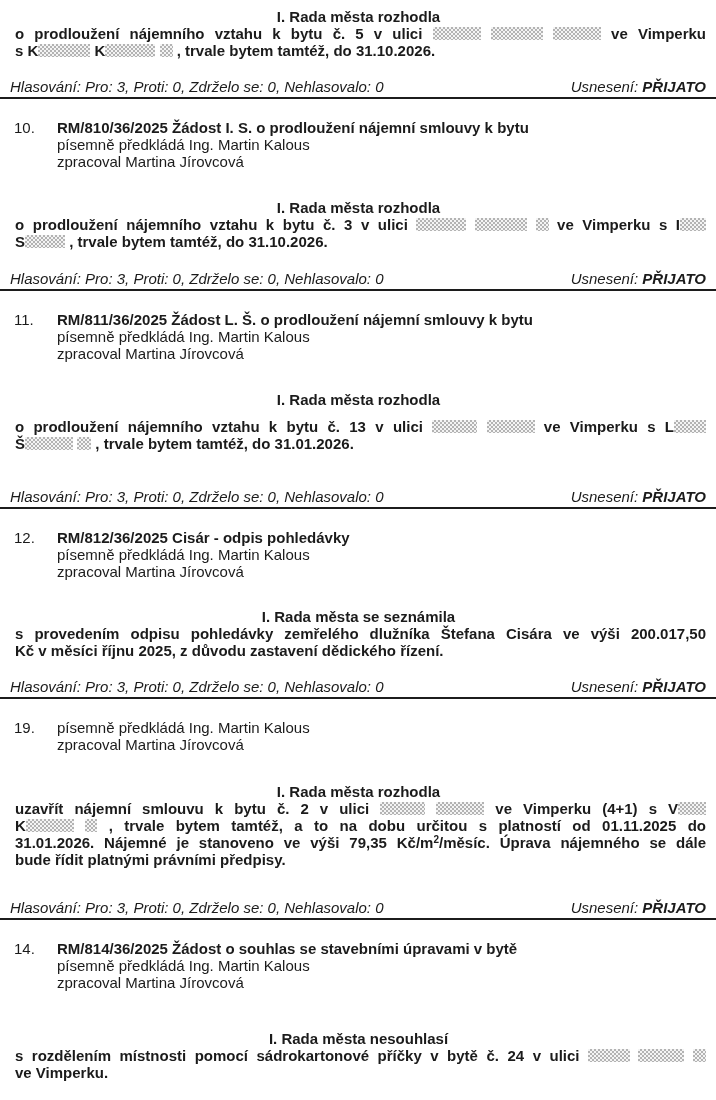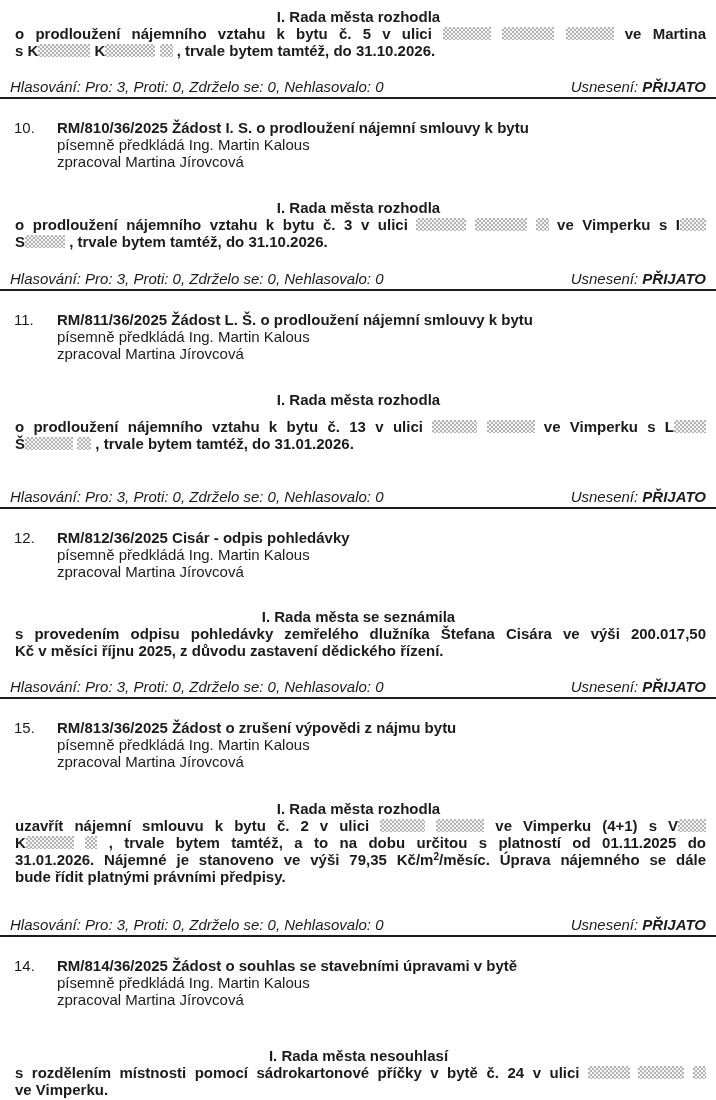--- a/index.html
+++ b/index.html
@@ -54,21 +54,21 @@
 <div class="page">
 
   <section>
     <div class="res-heading" style="margin-top:2px">I. Rada města rozhodla</div>
     <div class="res-par">
       <div class="res-line jl">
         <span>o prodloužení nájemního vztahu k bytu č. 5 v ulici</span>
         <span class="redact" style="width:48px"></span>
         <span class="redact" style="width:52px"></span>
         <span class="redact" style="width:48px"></span>
-        <span>ve Martina</span>
+        <span>ve Vimperku</span>
       </div>
       <div class="res-line"><span>s K</span><span class="redact" style="width:52px"></span>
         <span>K</span><span class="redact" style="width:50px"></span>
         <span class="redact" style="width:13px"></span>
         <span>, trvale bytem tamtéž, do 31.10.2026.</span>
       </div>
     </div>
     <div class="vote-row" style="margin-top:19px">
       <span>Hlasování: Pro: 3, Proti: 0, Zdrželo se: 0, Nehlasovalo: 0</span>
       <span class="vote-right"><span>Usnesení:</span>&nbsp;<span class="b">PŘIJATO</span></span>
@@ -154,23 +154,22 @@
     </div>
     <div class="vote-row" style="margin-top:19px">
       <span>Hlasování: Pro: 3, Proti: 0, Zdrželo se: 0, Nehlasovalo: 0</span>
       <span class="vote-right"><span>Usnesení:</span>&nbsp;<span class="b">PŘIJATO</span></span>
     </div>
   </section>
   <div class="rule"></div>
 
   <section>
     <div class="item-head">
-      <span class="item-no">15.</span>
-      <div>
-        <div class="item-title">RM/813/36/2025 Žádost o zrušení výpovědi z nájmu bytu</div>
+      <span class="item-no">19.</span>
+      <div>
         <div class="item-meta">písemně předkládá Ing. Martin Kalous</div>
         <div class="item-meta">zpracoval Martina Jírovcová</div>
       </div>
     </div>
     <div class="res-heading" style="margin-top:30px">I. Rada města rozhodla</div>
     <div class="res-par">
       <div class="res-line jl">
         <span>uzavřít nájemní smlouvu k bytu č. 2 v ulici</span>
         <span class="redact" style="width:45px"></span>
         <span class="redact" style="width:48px"></span>

